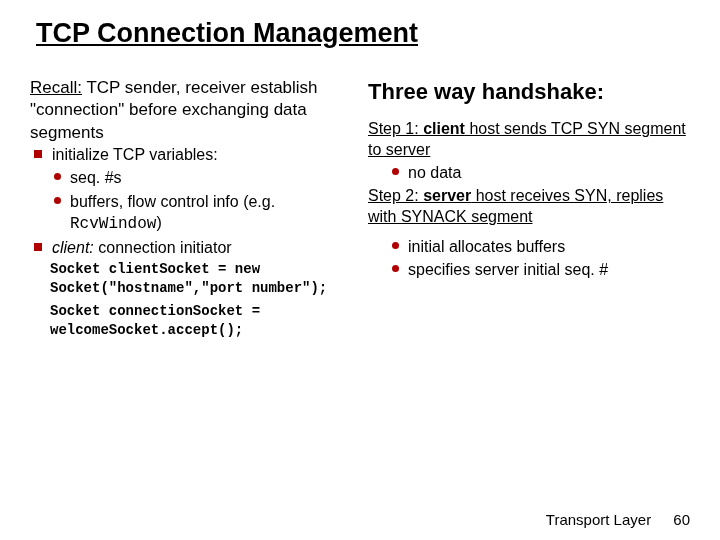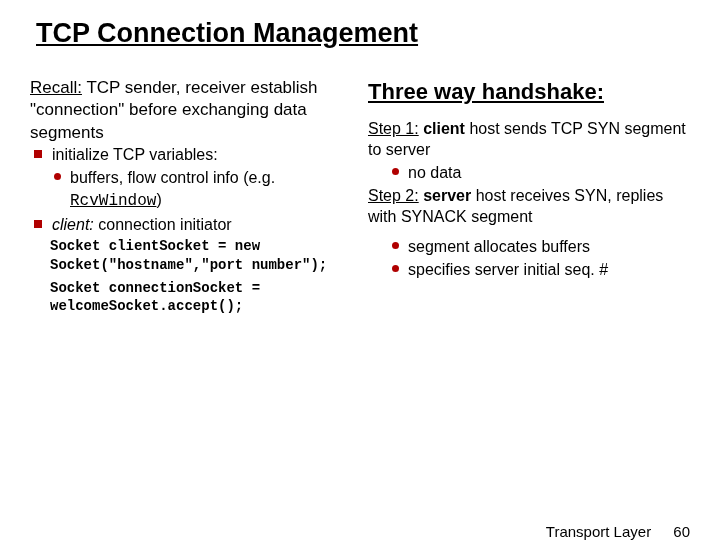--- a/index.html
+++ b/index.html
@@ -30,21 +30,20 @@
   }
   .head-left {
     font-size: 17px;
   }
   .head-left .u {
     text-decoration: underline;
   }
   .head-right {
     font-size: 22px;
     font-weight: bold;
-    text-decoration: underline;
     margin-bottom: 12px;
   }
   .bl {
     position: relative;
     padding-left: 22px;
     margin-bottom: 2px;
   }
   .bl::before {
     content: "";
     position: absolute;
@@ -76,49 +75,50 @@
     margin-left: 20px;
     margin-top: 2px;
     margin-bottom: 4px;
     line-height: 1.35;
   }
   .step .u {
     text-decoration: underline;
   }
   .step {
     margin-bottom: 2px;
+    text-decoration: underline;
   }
   .footer {
     position: absolute;
-    bottom: 0;
+    bottom: 12px;
     right: 30px;
     font-size: 15px;
   }
   .footer .pg {
     margin-left: 18px;
   }
   .monoinline {
     font-family: "Courier New", monospace;
-    text-decoration: underline;
   }
   .ital { font-style: italic; margin-top: 10px; }
 </style>
 </head>
 <body>
 
 <div class="title">TCP Connection Management</div>
 
 <div class="cols">
 
   <div class="col">
     <div class="head-left">
       <span class="u">Recall:</span><span> TCP sender, receiver establish "connection" before exchanging data segments</span>
     </div>
 
     <div class="bl">initialize TCP variables:</div>
+    <div class="sub">seq. #s</div>
     <div class="sub">
       <span>buffers, flow control info (e.g. </span><span class="monoinline">RcvWindow</span><span>)</span>
     </div>
 
     <div class="bl">
       <span class="ital">client:</span><span> connection initiator</span>
     </div>
     <div class="code">Socket clientSocket = new Socket("hostname","port number");</div>
 
     <div class="code">Socket connectionSocket = welcomeSocket.accept();</div>
@@ -129,21 +129,21 @@
 
     <div class="step">
       <span class="u">Step 1:</span><b> client</b><span> host sends TCP SYN segment to server</span>
     </div>
     <div class="sub">no data</div>
 
     <div class="step">
       <span class="u">Step 2:</span><b> server</b><span> host receives SYN, replies with SYNACK segment</span>
     </div>
     <div style="height:6px"></div>
-    <div class="sub">segment allocates buffers</div>
+    <div class="sub">initial allocates buffers</div>
     <div class="sub">specifies server initial seq. #</div>
 
   </div>
 
 </div>
 
 <div class="footer">
   <span>Transport Layer</span>
   <span class="pg">60</span>
 </div>

